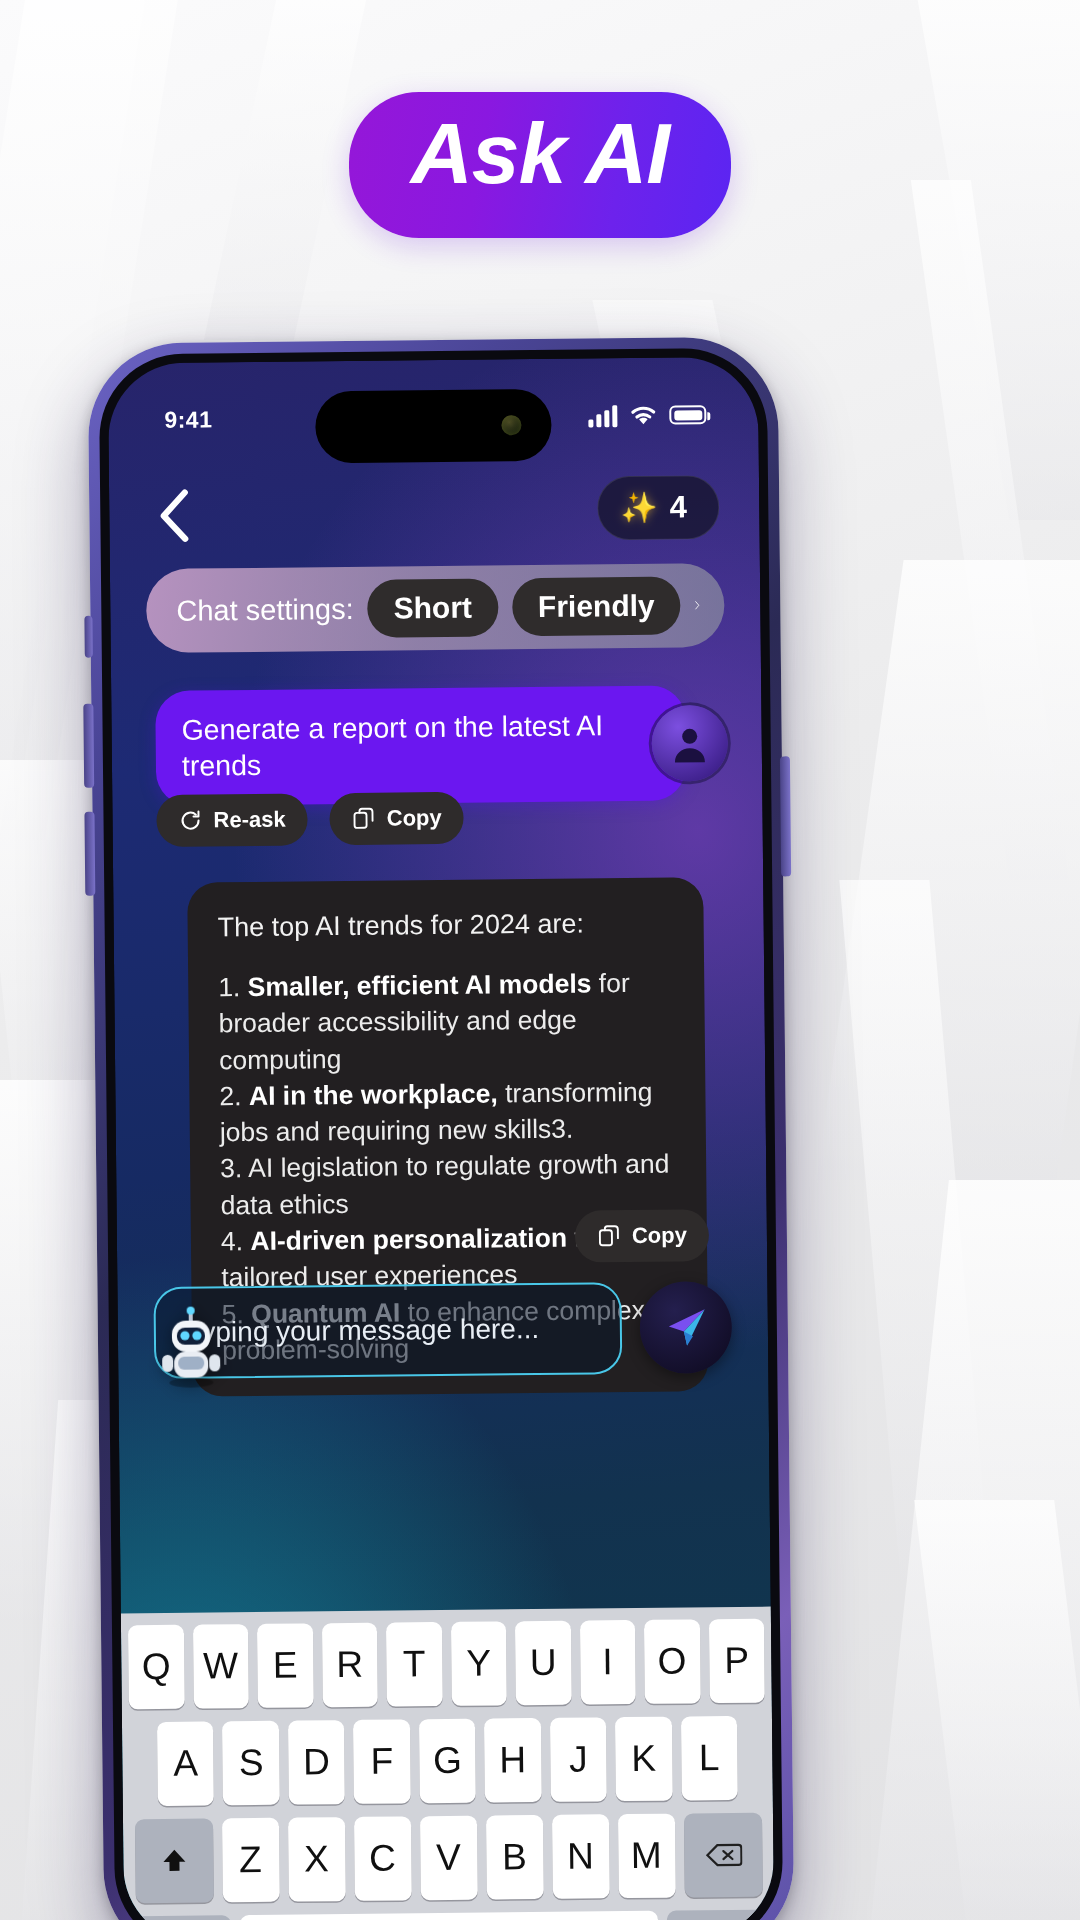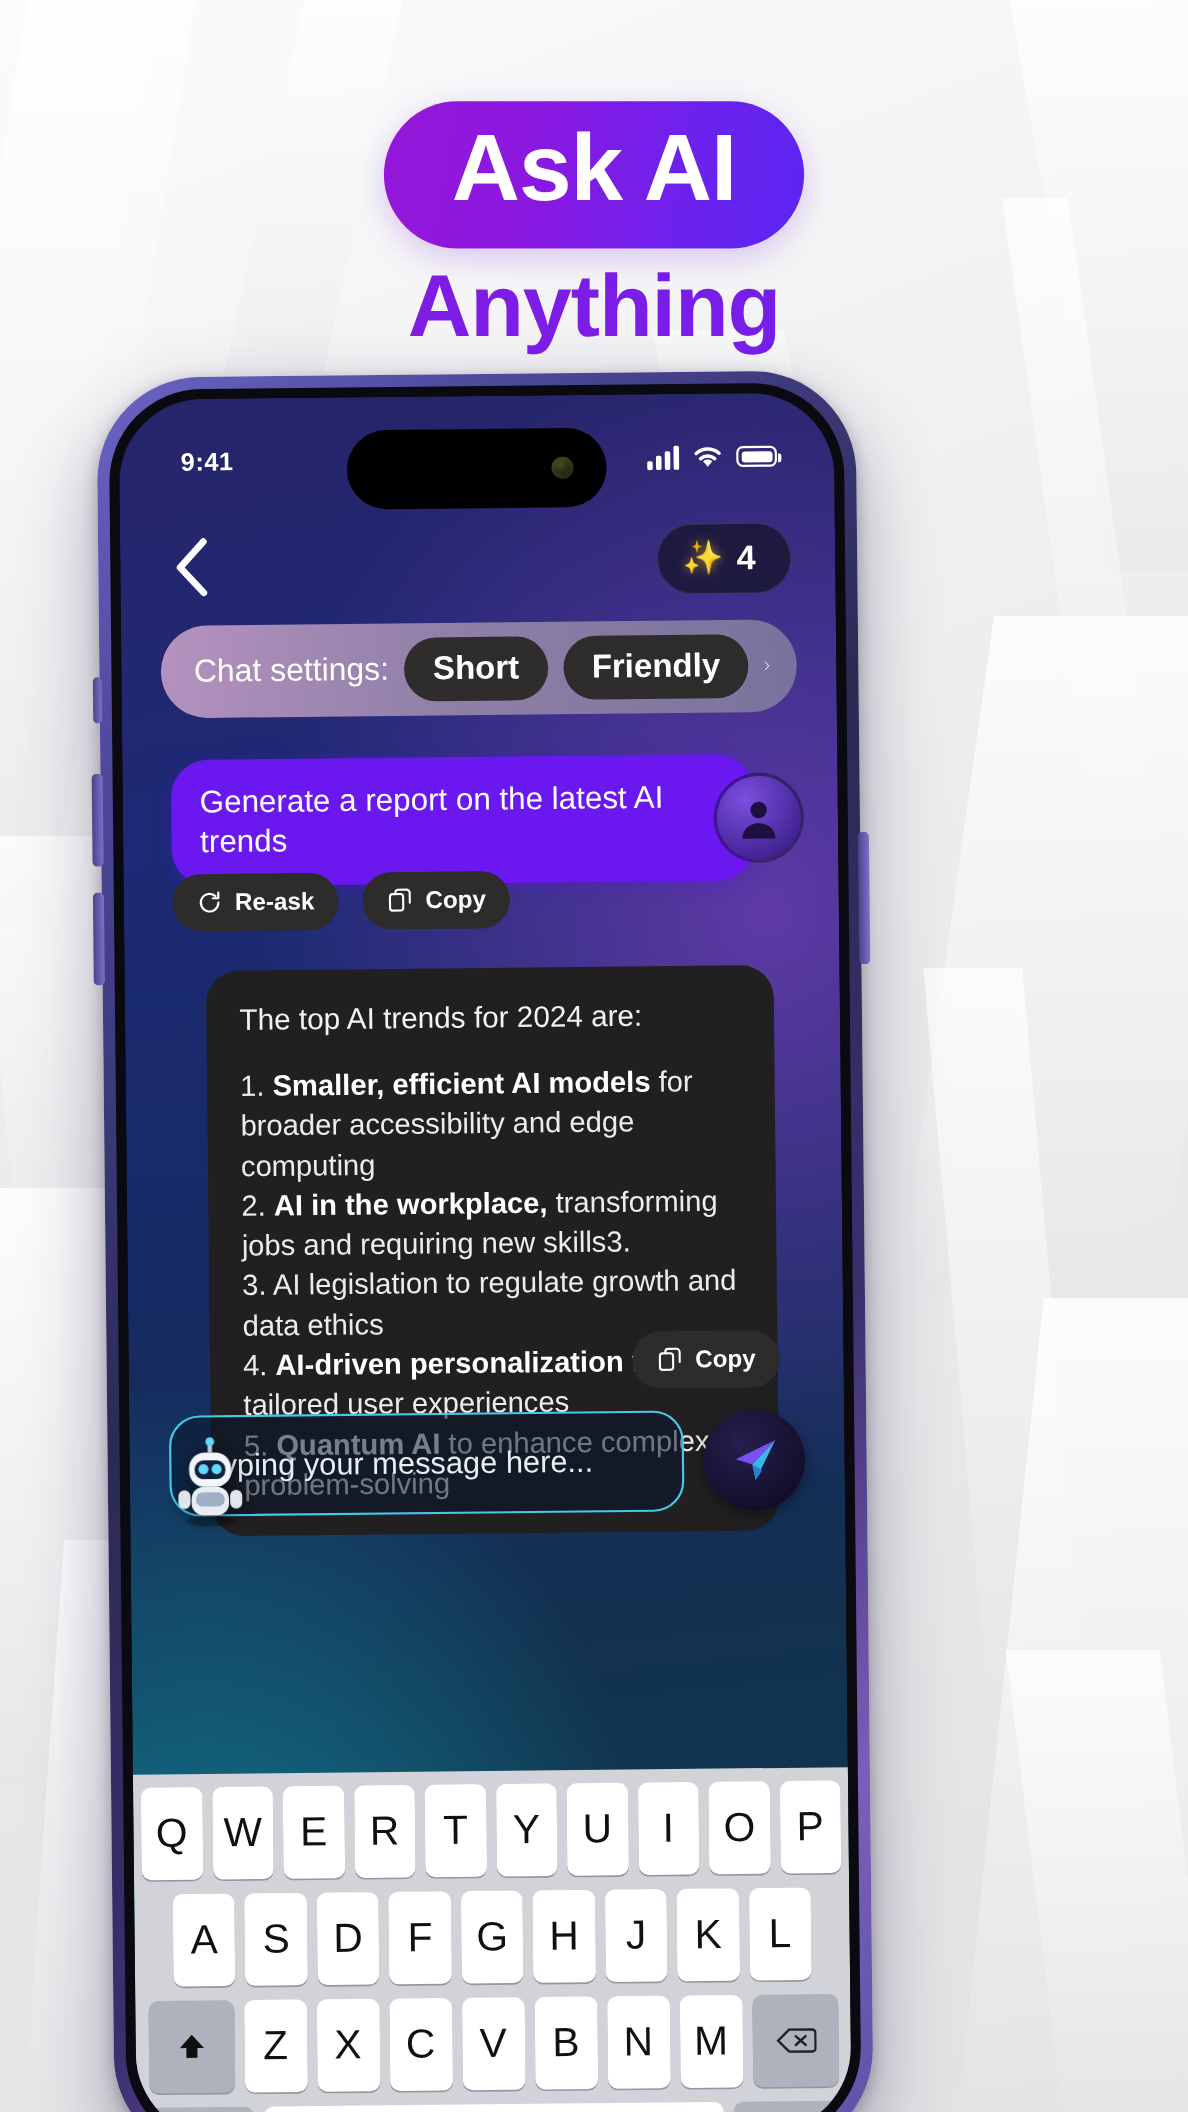--- a/index.html
+++ b/index.html
@@ -28,22 +28,23 @@
   .s12 { left:620px; top:300px; width:120px; height:260px; transform:skewX(12deg); opacity:.55;}
   .s13 { left:40px; top:1400px; width:150px; height:520px; transform:skewX(-4deg); background:linear-gradient(180deg,#fafafb,#e3e3e7); opacity:.85;}
   .s14 { right:0px; top:1500px; width:140px; height:420px; transform:skewX(7deg); background:linear-gradient(180deg,#f8f8fa,#dedee2); opacity:.8;}
 
   
   .headline { position:absolute; left:0; right:0; top:92px; text-align:center; z-index:6; }
   .pill {
     display:inline-block;
     background:linear-gradient(100deg,#9517d8 0%, #8a18e0 35%, #6d22ec 70%, #5b25f2 100%);
     border-radius:70px;
-    padding:16px 62px 28px;
+    padding:16px 62px 40px;
     box-shadow:0 8px 28px rgba(110,30,220,.22);
+    font-style:italic;
   }
   .pill-text { font-size:86px; font-weight:700; color:#fff; letter-spacing:-1px; line-height:1.05; }
   .sub { margin-top:6px; font-size:80px; font-weight:700; letter-spacing:-1px;
          background:linear-gradient(95deg,#8b18df,#6a22ee);
          -webkit-background-clip:text; background-clip:text; color:transparent; }
 
   
   .phone {
     position:absolute; left:96px; top:340px; width:690px; height:1620px;
     border-radius:94px;
@@ -182,21 +183,20 @@
     <div class="shard s11"></div>
     <div class="shard s12"></div>
   <div class="shard s13"></div>
     <div class="shard s14"></div>
 </div>
 
 <div class="headline">
   <div class="pill">
     <div class="pill-text">Ask AI</div>
   </div>
-  <div class="sub">Anything</div>
 </div>
 
 <div class="phone">
   <div class="btn-side b-silent"></div>
   <div class="btn-side b-up"></div>
   <div class="btn-side b-down"></div>
   <div class="btn-side b-power"></div>
 
   <div class="bezel">
   <div class="screen">

